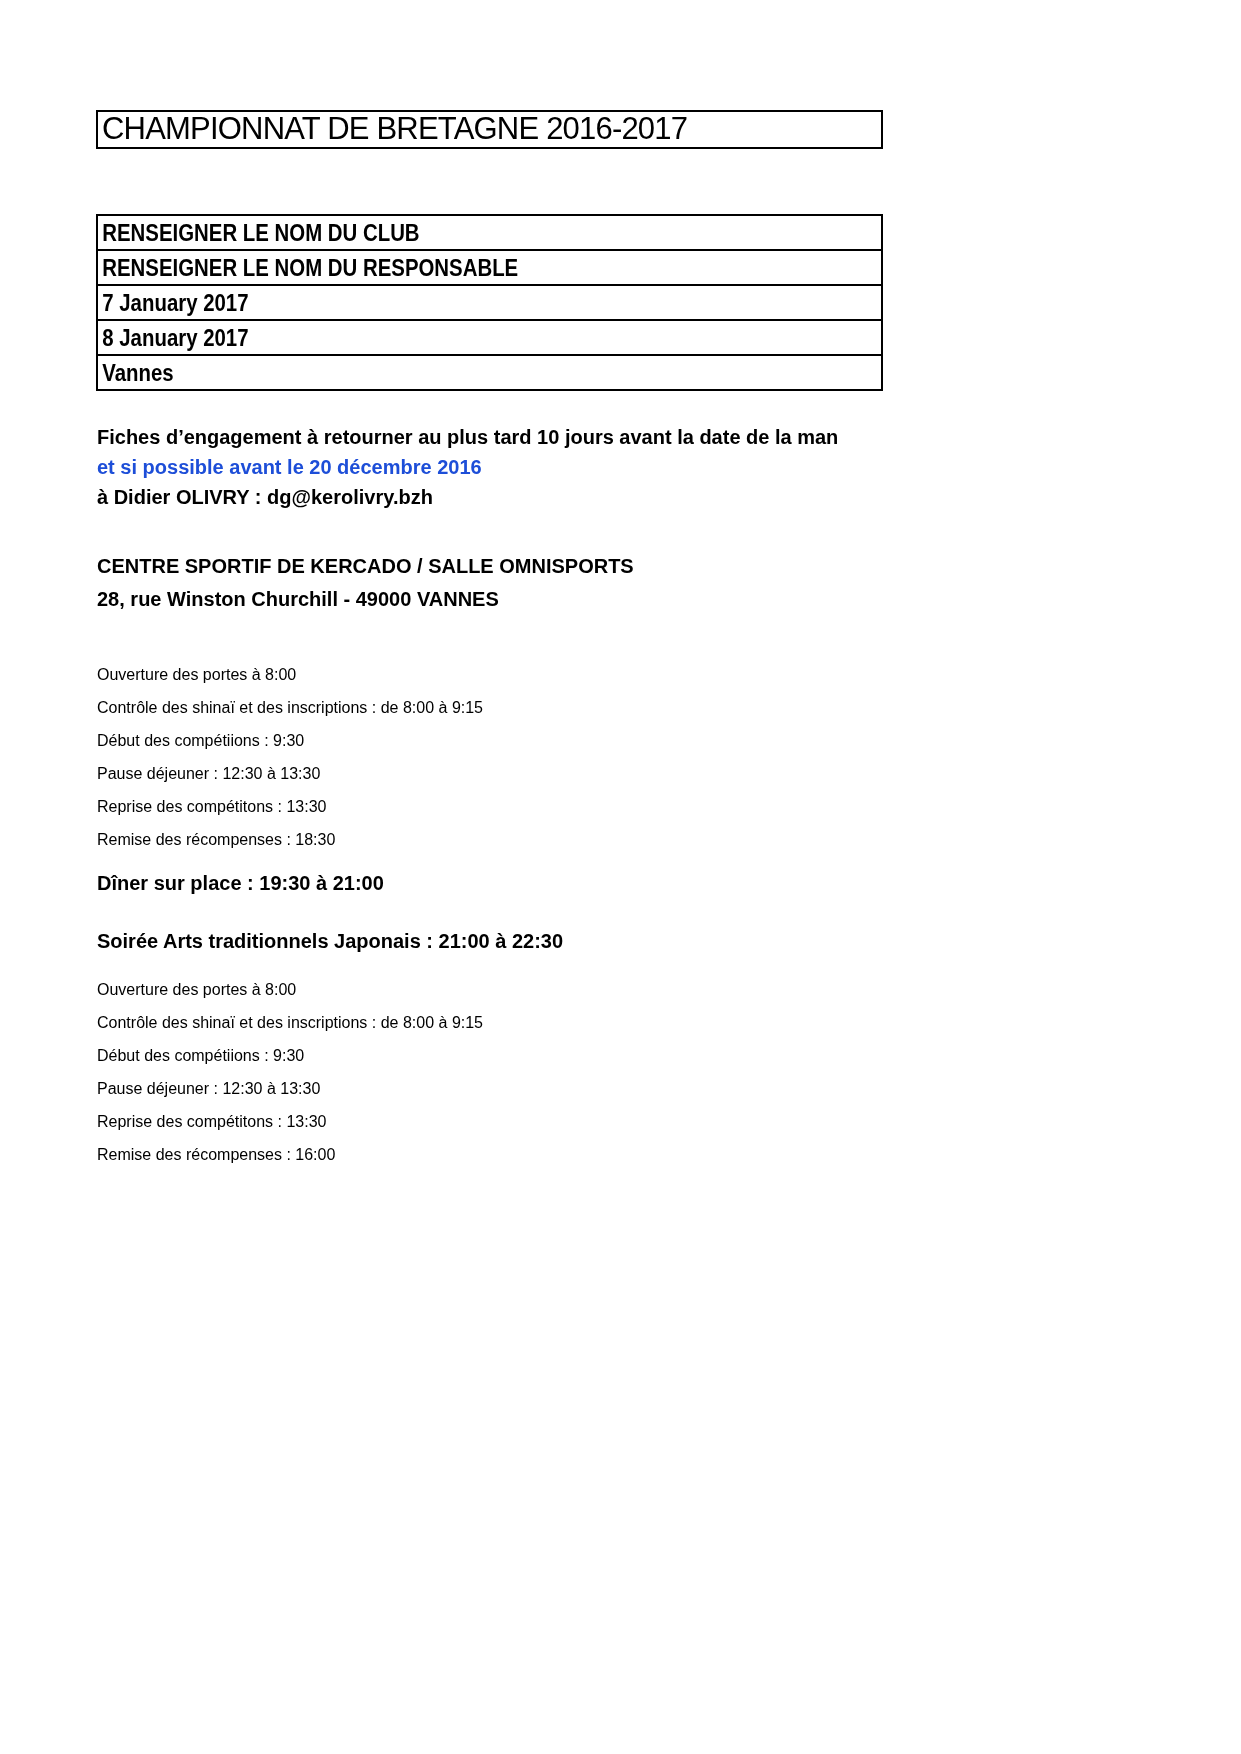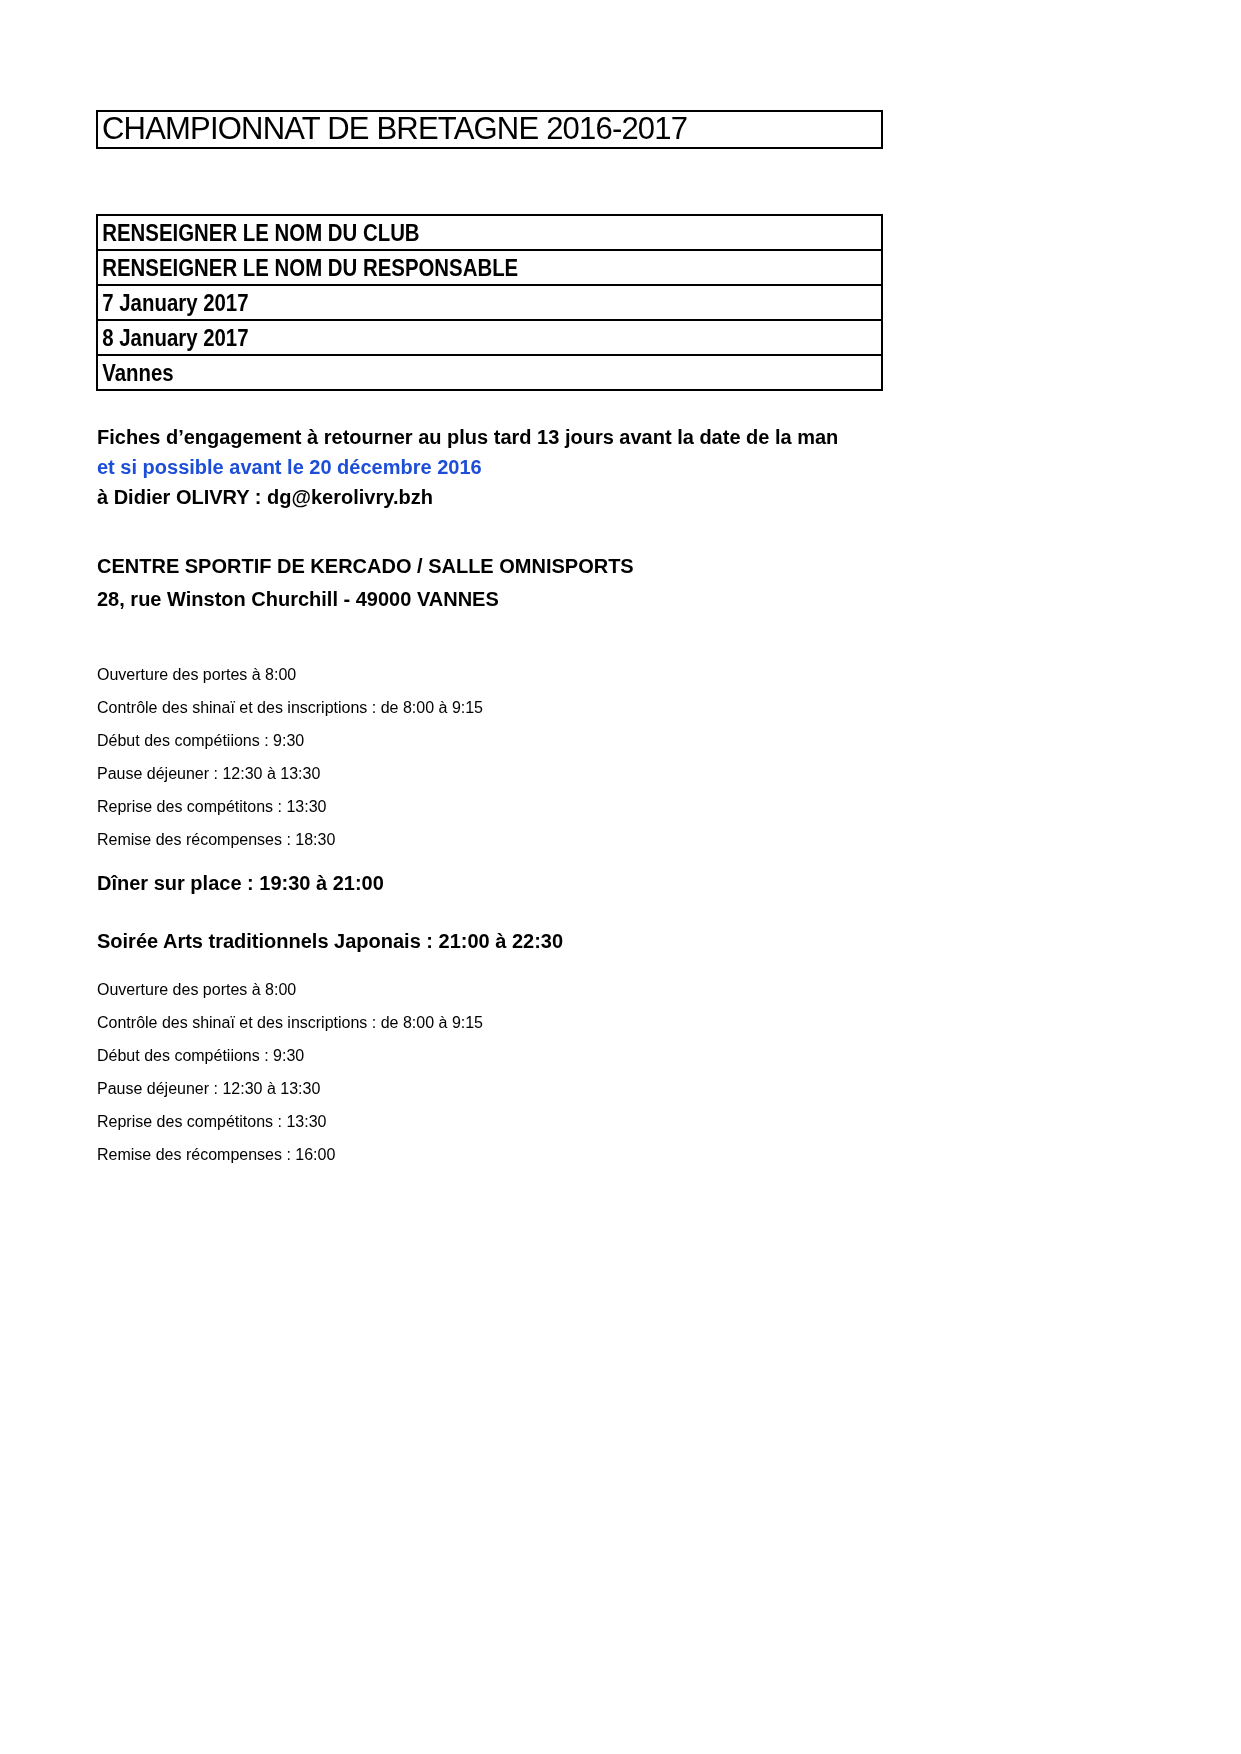--- a/index.html
+++ b/index.html
@@ -98,21 +98,21 @@
       <span>7 January 2017</span>
     </div>
     <div class="trow">
       <span>8 January 2017</span>
     </div>
     <div class="trow">
       <span>Vannes</span>
     </div>
   </div>
 
-  <div class="line b" style="top:424px">Fiches d’engagement à retourner au plus tard 13 jours avant la date de la man</div>
+  <div class="line b" style="top:424px">Fiches d’engagement à retourner au plus tard 10 jours avant la date de la man</div>
   <div class="line b" style="top: 454px; color: #1d4ed8;">et si possible avant le 20 décembre 2016</div>
   <div class="line" style="top:484px">à Didier OLIVRY : dg@kerolivry.bzh</div>
 
   <div class="line b" style="top:553px">CENTRE SPORTIF DE KERCADO / SALLE OMNISPORTS</div>
   <div class="line" style="top:586px">28, rue Winston Churchill - 49000 VANNES</div>
 
   <div class="sched" style="top:658px">
     <div class="sline">Ouverture des portes à 8:00</div>
     <div class="sline">Contrôle des shinaï et des inscriptions : de 8:00 à 9:15</div>
     <div class="sline">Début des compétiions : 9:30</div>

